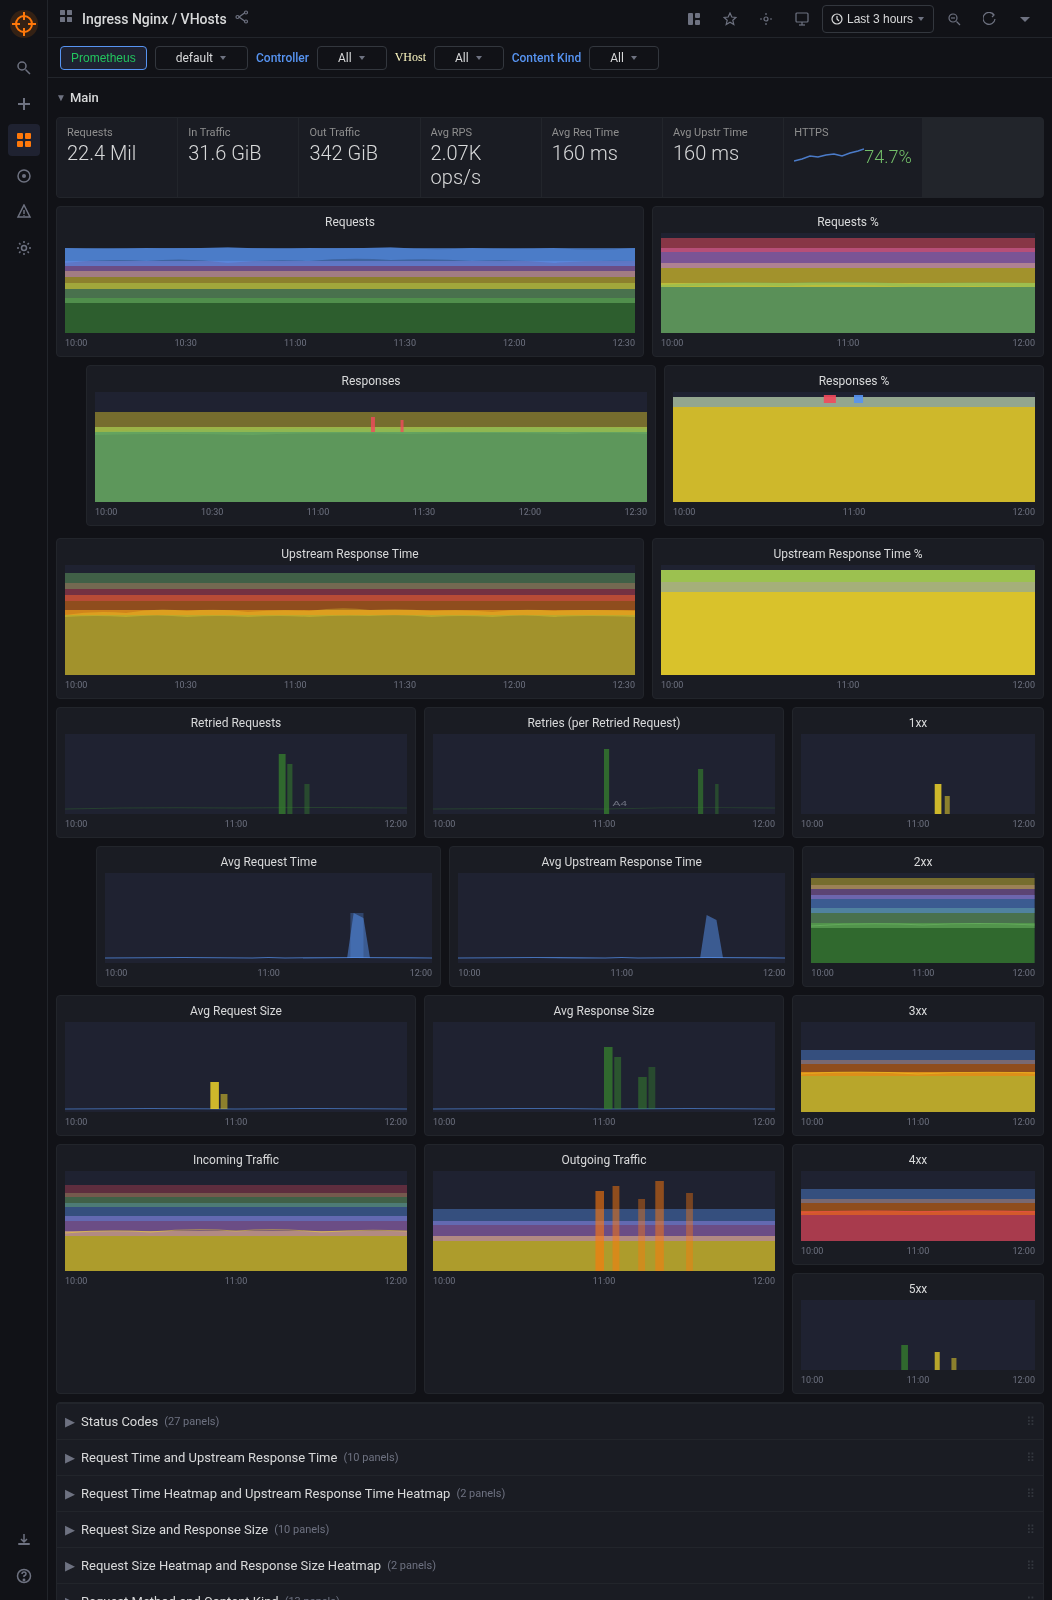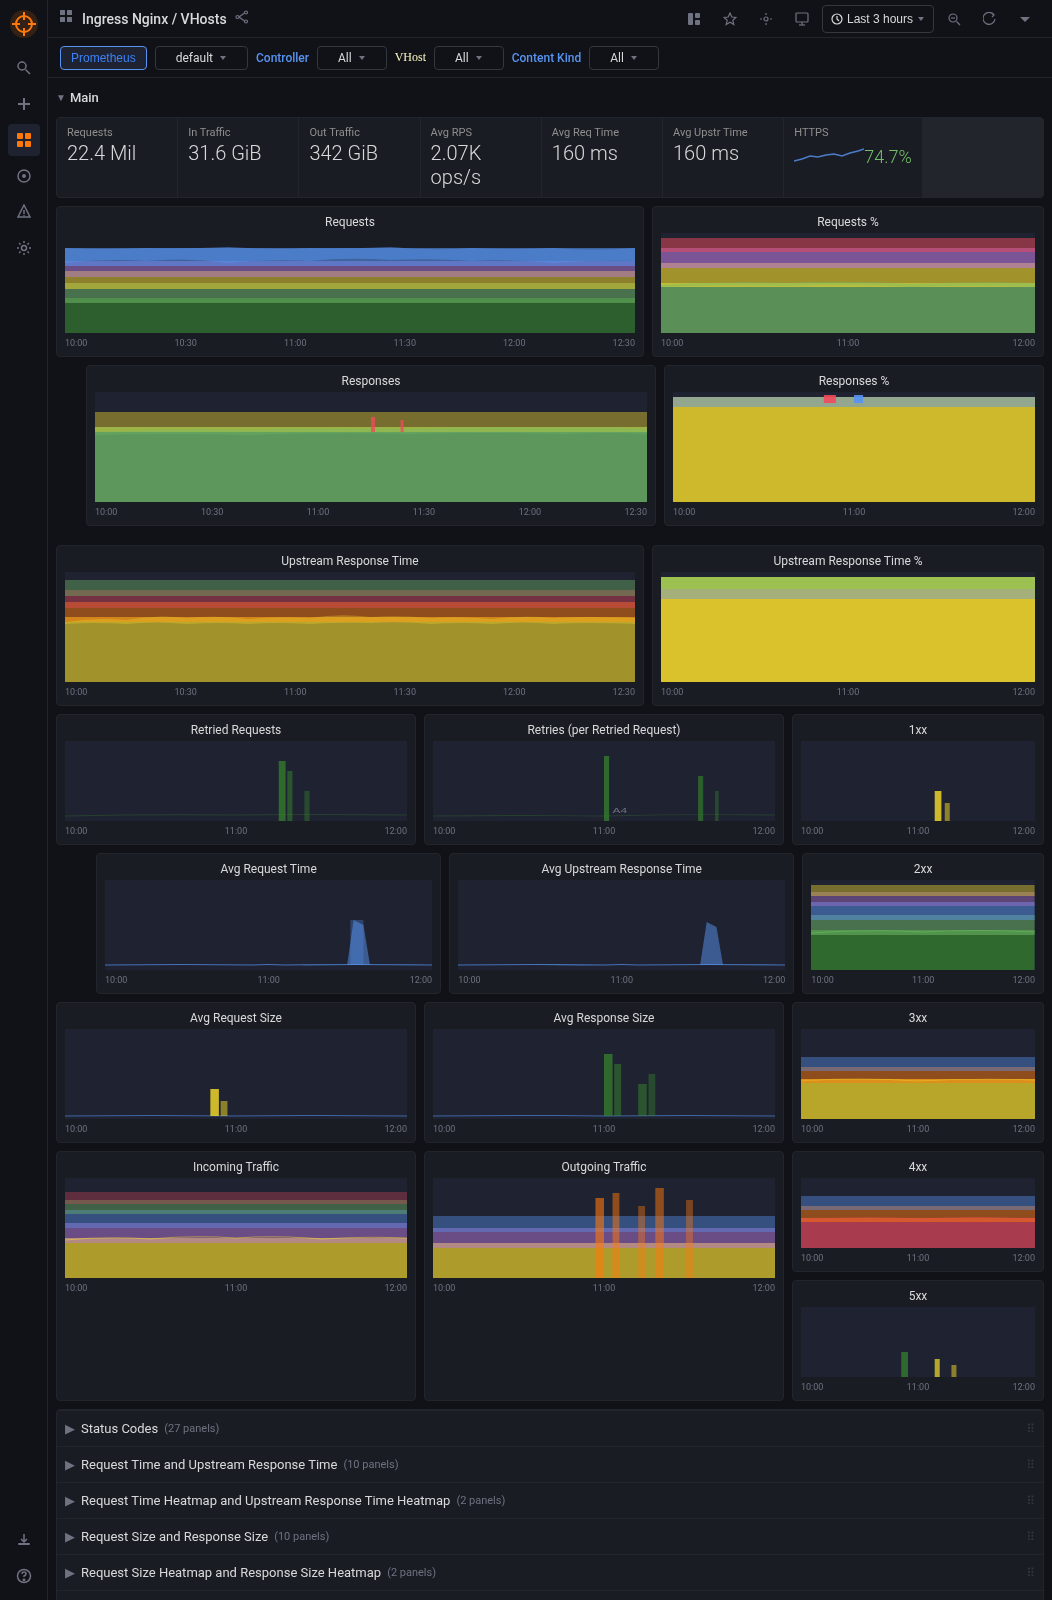--- a/index.html
+++ b/index.html
@@ -17,21 +17,21 @@
     
     
     .topbar { height: 38px; background: #111217; border-bottom: 1px solid #22252b; display: flex; align-items: center; padding: 0 12px; gap: 8px; flex-shrink: 0; }
     .topbar-actions { display: flex; align-items: center; gap: 4px; }
     .topbar-btn { height: 28px; padding: 0 8px; background: transparent; border: 1px solid transparent; border-radius: 4px; color: #6e7281; cursor: pointer; display: flex; align-items: center; gap: 4px; font-size: 12px; }
     .topbar-btn.time-range { border-color: #33373e; color: #d8d9da; gap: 4px; }
     
     
     .filterbar { height: 40px; background: #111217; border-bottom: 1px solid #22252b; display: flex; align-items: center; padding: 0 12px; gap: 8px; flex-shrink: 0; }
     .filter-btn { height: 24px; padding: 0 10px; border-radius: 4px; border: none; cursor: pointer; font-size: 12px; font-weight: 500; }
-    .filter-btn.prometheus { background: #1f2231; color: #3b82f6; border: 1px solid #5794f2; text-align: right; }
+    .filter-btn.prometheus { background: #1f2231; color: #22c55e; border: 1px solid #5794f2; text-align: right; }
     .filter-dropdown { display: flex; align-items: center; gap: 2px; height: 24px; padding: 0 20px; border: 1px solid #33373e; border-radius: 4px; background: transparent; color: #d8d9da; cursor: pointer; font-size: 12px; }
     
     
     .dashboard { flex: 1; overflow-y: auto; padding: 8px; background: #111217; }
     
     
     .section-header { display: flex; align-items: center; gap: 4px; margin-bottom: 8px; cursor: pointer; color: #d8d9da; font-size: 13px; font-weight: 500; padding: 4px 0; }
     .section-header .chevron { color: #6e7281; font-size: 10px; }
     
     
@@ -337,21 +337,21 @@
           <path d="M0,52 Q40,48 80,50 Q120,47 160,51 Q200,48 240,50 L240,54 Q200,52 160,54 Q120,50 80,53 Q40,51 0,54Z" fill="#73bf69" opacity="0.4"></path>
         </svg>
         <div style="display:flex;justify-content:space-between;font-size:9px;color:#6e7281;margin-top:2px;">
           <span>10:00</span>
           <span>11:00</span>
           <span>12:00</span>
         </div>
       </div>
     </div>
 
-    <div class="chart-grid chart-grid-2-1" style="margin-bottom:19px;padding-left:30px;">
+    <div class="chart-grid chart-grid-2-1" style="margin-bottom:12px;padding-left:30px;">
       <div class="chart-panel">
         <div class="chart-panel-title">Responses</div>
         <svg width="100%" height="110" viewBox="0 0 560 110" preserveAspectRatio="none">
           <rect x="0" y="0" width="560" height="110" fill="#1f2231"></rect>
           <rect x="0" y="35" width="560" height="75" fill="#73bf69" opacity="0.75"></rect>
           <rect x="0" y="20" width="560" height="20" fill="#fade2a" opacity="0.4"></rect>
           <path d="M0,40 Q80,36 160,38 Q240,35 320,37 Q400,34 480,36 Q520,35 560,37 L560,42 Q520,40 480,42 Q400,40 320,42 Q240,40 160,43 Q80,41 0,43Z" fill="#73bf69" opacity="0.3"></path>
 
           <rect x="280" y="25" width="4" height="15" fill="#f2495c" opacity="0.8"></rect>
           <rect x="310" y="28" width="3" height="12" fill="#f2495c" opacity="0.8"></rect>

